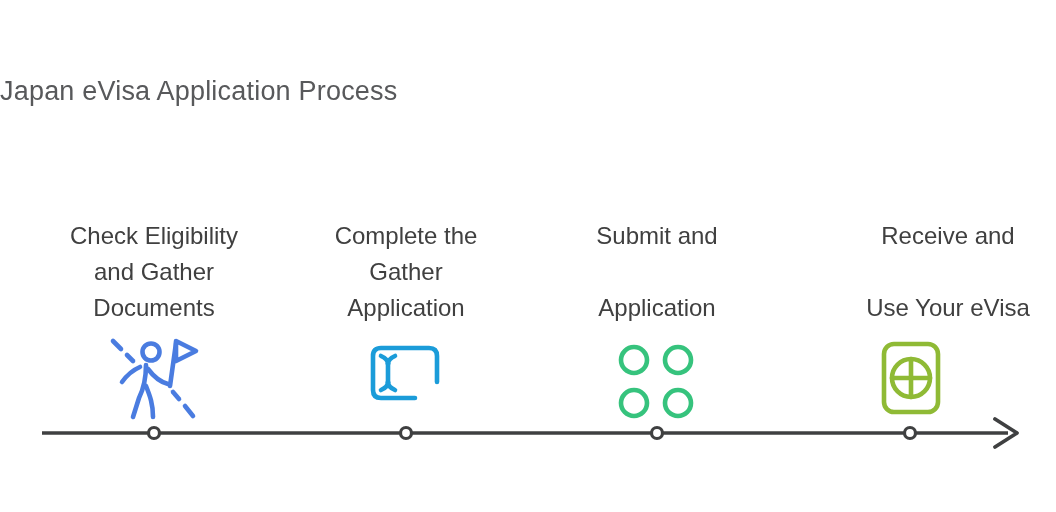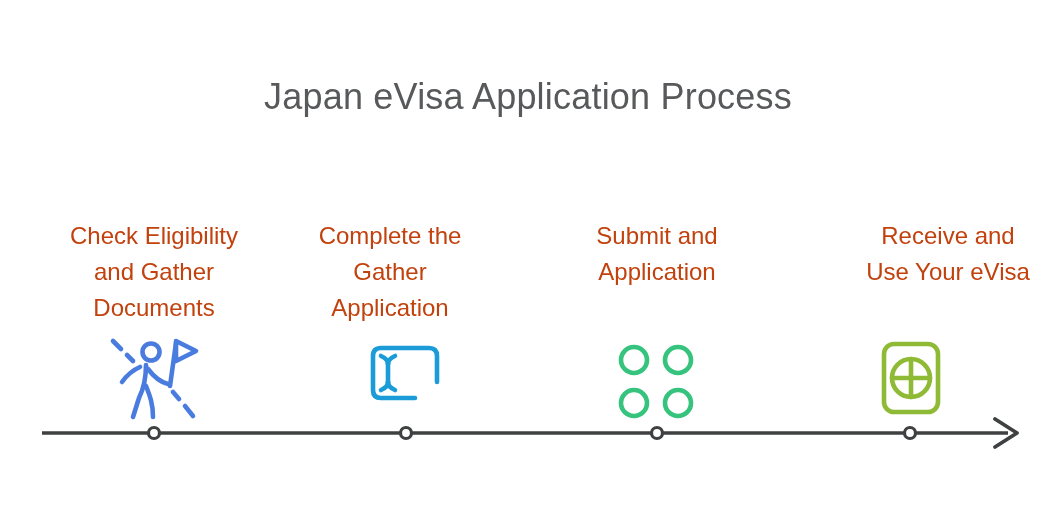--- a/index.html
+++ b/index.html
@@ -1,45 +1,45 @@
 <!DOCTYPE html>
 <html><head>
 <meta charset="utf-8">
 <style>
   html,body{margin:0;padding:0;background:#ffffff;}
   .canvas{
     position:relative;width:1056px;height:512px;background:#ffffff;
     font-family:"Liberation Sans", sans-serif;overflow:hidden;
   }
   .title{
-    position:absolute;left:0;top:76px;width:100%;text-align:center;
-    font-size:36px;color:#58595b;letter-spacing:0.2px;
+    position:absolute;left:0;top:76px;width:100%;text-align:left;
+    font-size:27px;color:#58595b;letter-spacing:0.2px;
   }
   .step-label{
     position:absolute;top:218px;height:108px;width:252px;
-    display:flex;flex-direction:column;justify-content:flex-start;align-items:center;
-    font-size:24px;line-height:36px;color:#c2410c;text-align:center;
+    display:flex;flex-direction:column;justify-content:space-between;align-items:center;
+    font-size:24px;line-height:36px;color:#404040;text-align:center;
   }
   .step-label div{width:100%;}
   .icon{position:absolute;}
   svg{display:block;overflow:visible;}
 </style>
 </head>
 <body>
 
 <div class="canvas">
 
   <div class="title">Japan eVisa Application Process</div>
 
   <div class="step-label" style="left:28px;">
     <div>Check Eligibility</div>
     <div>and Gather</div>
     <div>Documents</div>
   </div>
-  <div class="step-label" style="left:264px;">
+  <div class="step-label" style="left:280px;">
     <div>Complete the</div>
     <div>Gather</div>
     <div>Application</div>
   </div>
   <div class="step-label" style="left:531px;">
     <div>Submit and</div>
     <div>Application</div>
   </div>
   <div class="step-label" style="left:822px;">
     <div>Receive and</div>

